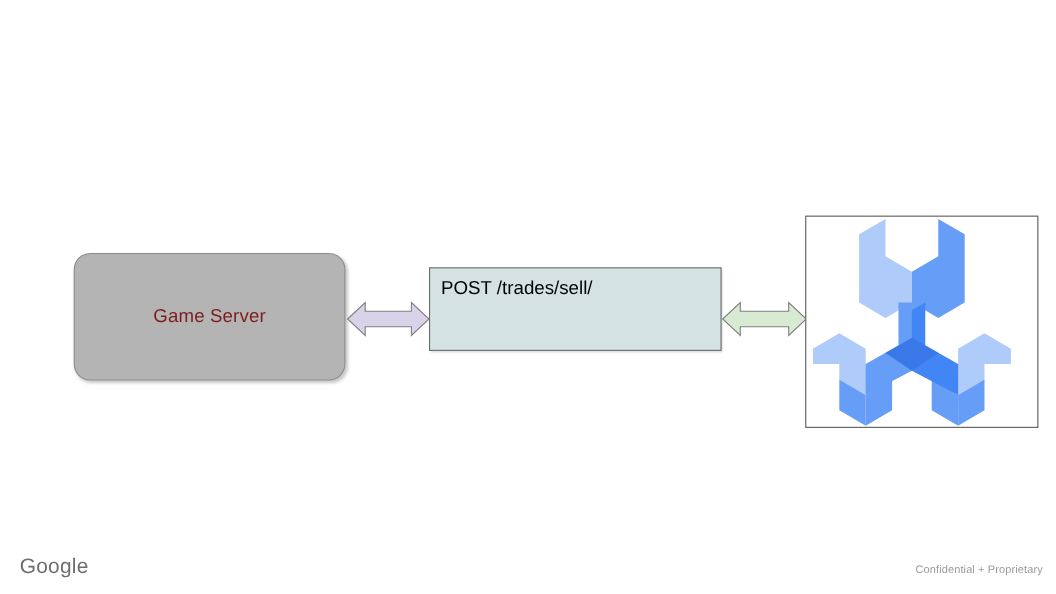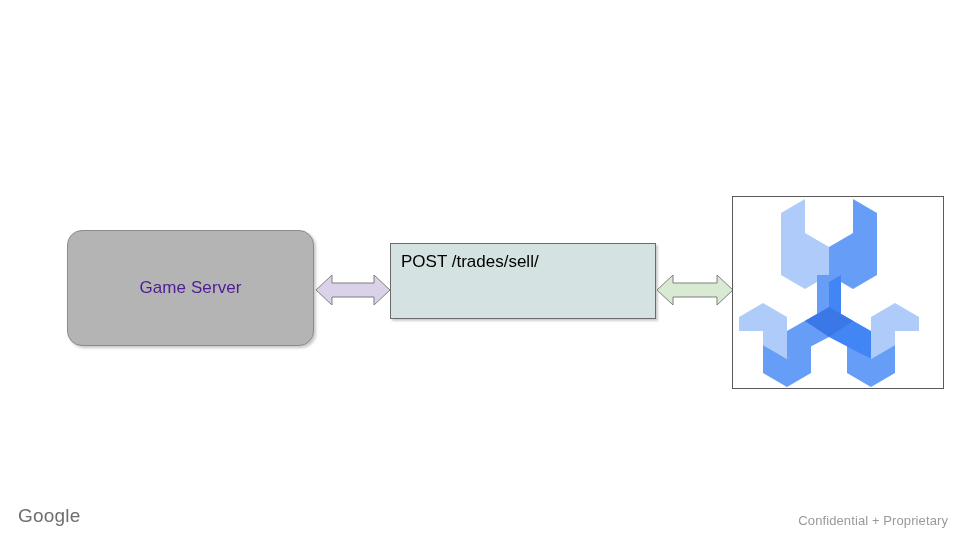--- a/index.html
+++ b/index.html
@@ -33,21 +33,21 @@
     border: 1px solid #8c8c8c;
     border-radius: 15px;
     box-sizing: border-box;
     box-shadow: 2px 2px 3px rgba(0,0,0,0.22);
     display: flex;
     align-items: center;
     justify-content: center;
   }
   .game-server-label {
     font-size: 17px;
-    color: #4c1d95;
+    color: #7f1d1d;
     letter-spacing: 0.1px;
     white-space: nowrap;
   }
 
   
   .arrow {
     position: absolute;
   }
   .arrow-left-conn { left: 315px; top: 268px; }
   .arrow-right-conn { left: 656px; top: 268px; }
@@ -102,21 +102,21 @@
     left: 18px;
     top: 505px;
     font-size: 19px;
     color: #6e6e6e;
     letter-spacing: 0.2px;
   }
   .footer-note {
     position: absolute;
     right: 12px;
     top: 513px;
-    font-size: 13px;
+    font-size: 10px;
     color: #9a9a9a;
     letter-spacing: 0.1px;
     text-align: right;
   }
 </style>
 </head>
 <body>
 
 <div class="slide">
 

